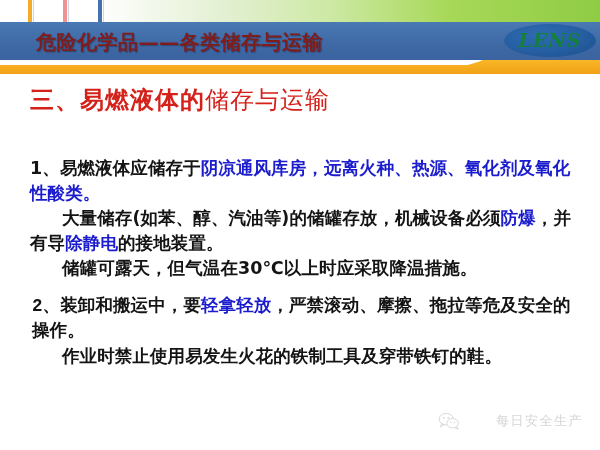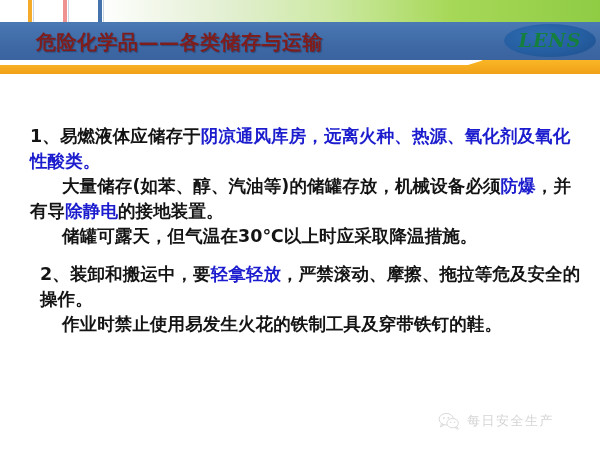--- a/index.html
+++ b/index.html
@@ -158,39 +158,40 @@
     width: 600px;
   }
   .para {
     font-size: 17.5px;
     font-weight: bold;
     line-height: 25px;
     color: #141414;
     letter-spacing: 0.1px;
     margin: 0;
   }
-  .p1     { padding: 0 18px 0 30px; }
+  .p1     { padding: 0 18px 0 30px; margin-top: 32px; }
   .p2     { padding: 2px 14px 0 30px; text-indent: 32px; }
   .p3     { padding: 0px 18px 0 30px; text-indent: 32px; }
   .p4     { padding: 0px 18px 0 30px; text-indent: 32px; }
-  .p5     { padding: 13px 14px 0 40px; }
+  .p5     { padding: 13px 14px 0 32px; font-family: Liberation Mono, monospace; }
   .p6     { padding: 0px 20px 0 30px; text-indent: 32px; }
 
   .tx-black { color: #141414; }
   .tx-blue  { color: #1b1ccd; }
 
   
   .watermark {
     position: absolute;
     left: 438px;
     top: 410px;
     height: 22px;
     display: flex;
     align-items: center;
     opacity: .38;
+    gap: 29px;
   }
   .wm-icon {
     width: 22px;
     height: 18px;
     margin-right: 7px;
     position: relative;
   }
   .wm-text {
     font-size: 13px;
     color: #8e8e8e;
@@ -217,20 +218,23 @@
 
   <div class="lens-ellipse"></div>
   <div class="lens-text">LENS</div>
 
   <div class="orangeband">
     <div class="ob-left"></div>
     <div class="ob-diag"></div>
     <div class="ob-right"></div>
   </div>
 
+  <div class="sec-heading">
+    <span class="strong">三、</span><span class="strong">易燃液体的</span><span class="light">储存与运输</span>
+  </div>
 
   <div class="body-block">
 
     <p class="para p1"><span class="tx-black">1、易燃液体应储存于</span><span class="tx-blue">阴凉通风库房，远离火种、热源、氧化剂及氧化性酸类。</span></p>
 
 
     <p class="para p3"><span class="tx-black">大量储存(如苯、醇、汽油等)的储罐存放，机械设备必须</span><span class="tx-blue">防爆</span><span class="tx-black">，并有导</span><span class="tx-blue">除静电</span><span class="tx-black">的接地装置。</span></p>
 
     <p class="para p4"><span class="tx-black">储罐可露天，但气温在30℃以上时应采取降温措施。</span></p>
 

